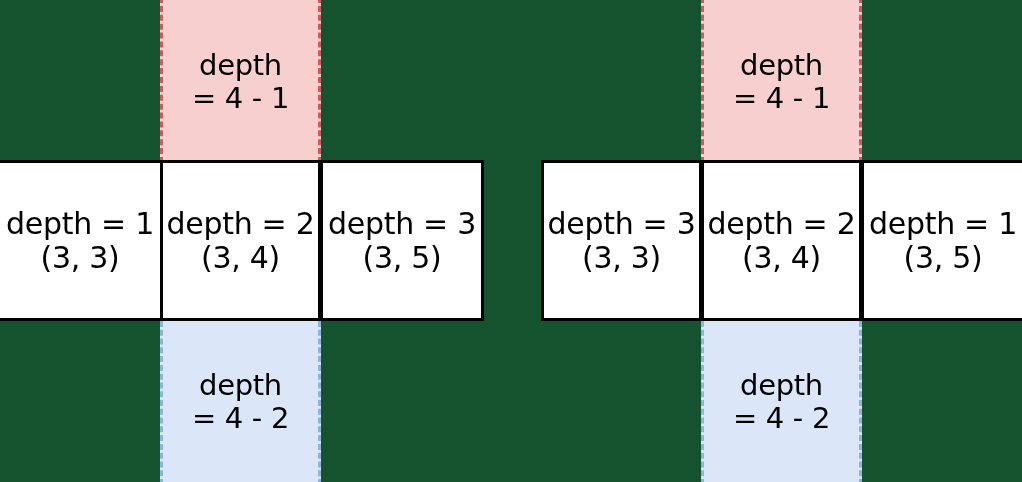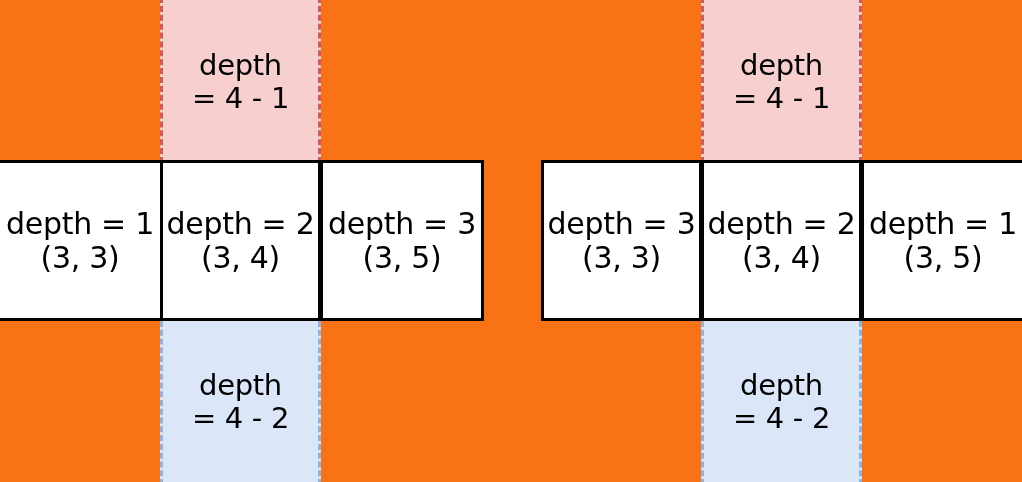--- a/index.html
+++ b/index.html
@@ -14,21 +14,21 @@
     overflow: hidden;
     font-family: "DejaVu Sans", sans-serif;
   }
 
   .diagram-canvas {
     position: absolute;
     left: 0;
     top: 0;
     width: 1022px;
     height: 482px;
-    background: #f97316;
+    background: #14532d;
   }
 
   .group {
     position: absolute;
     top: 0;
     height: 482px;
   }
 
   
   .cell {

